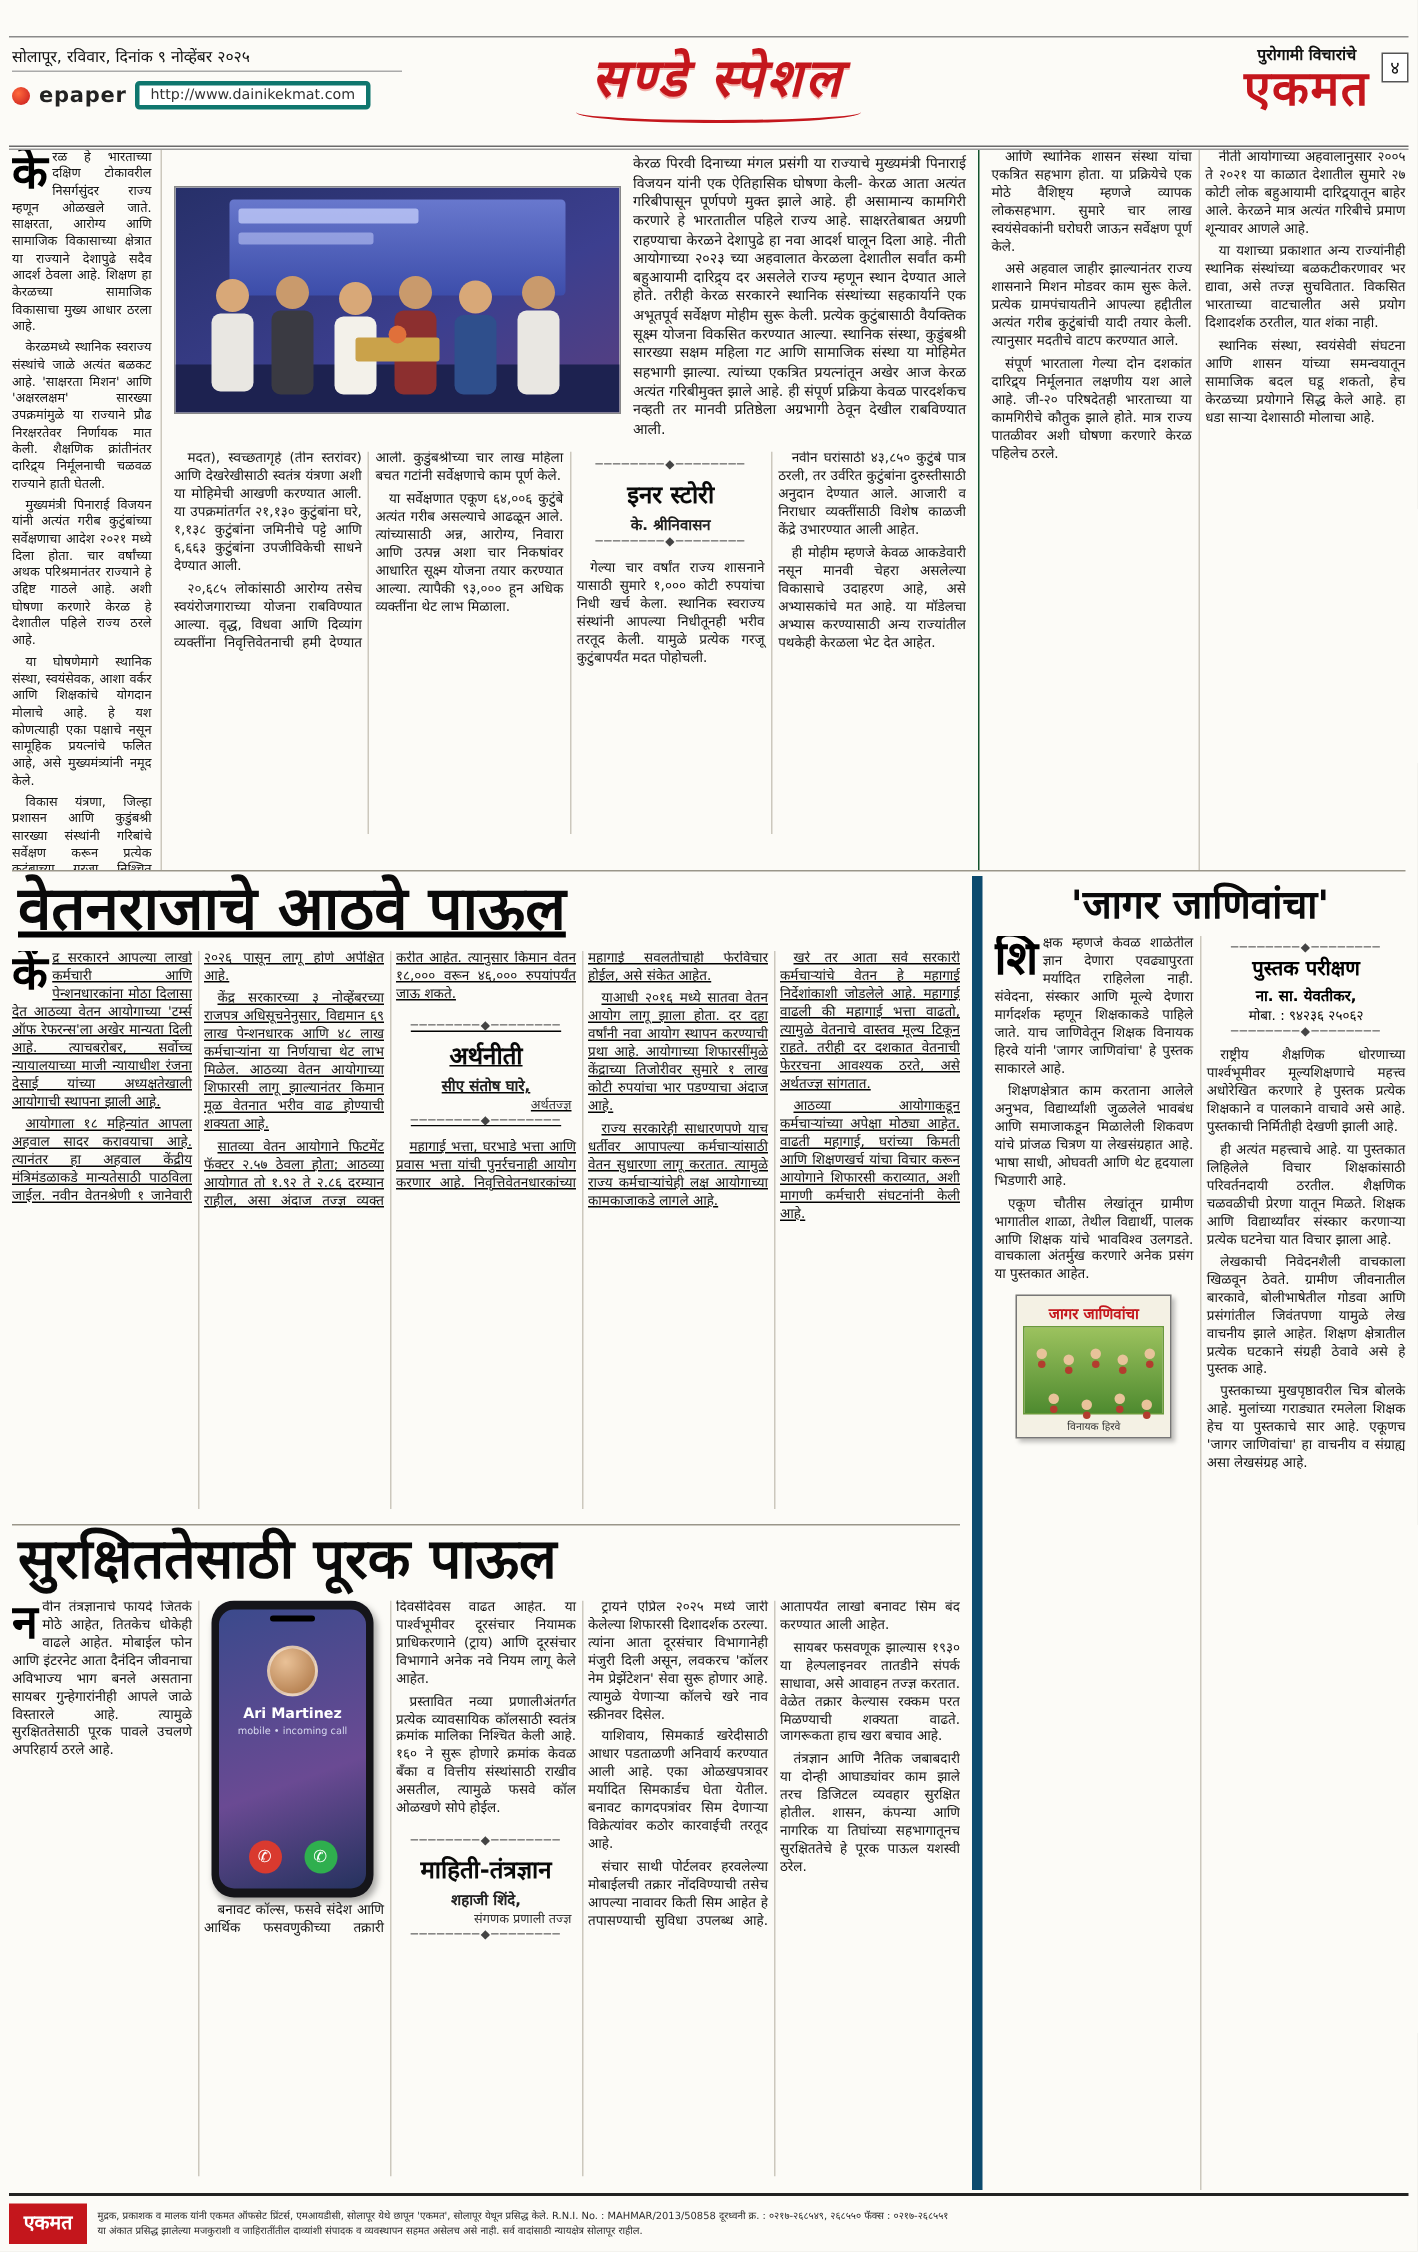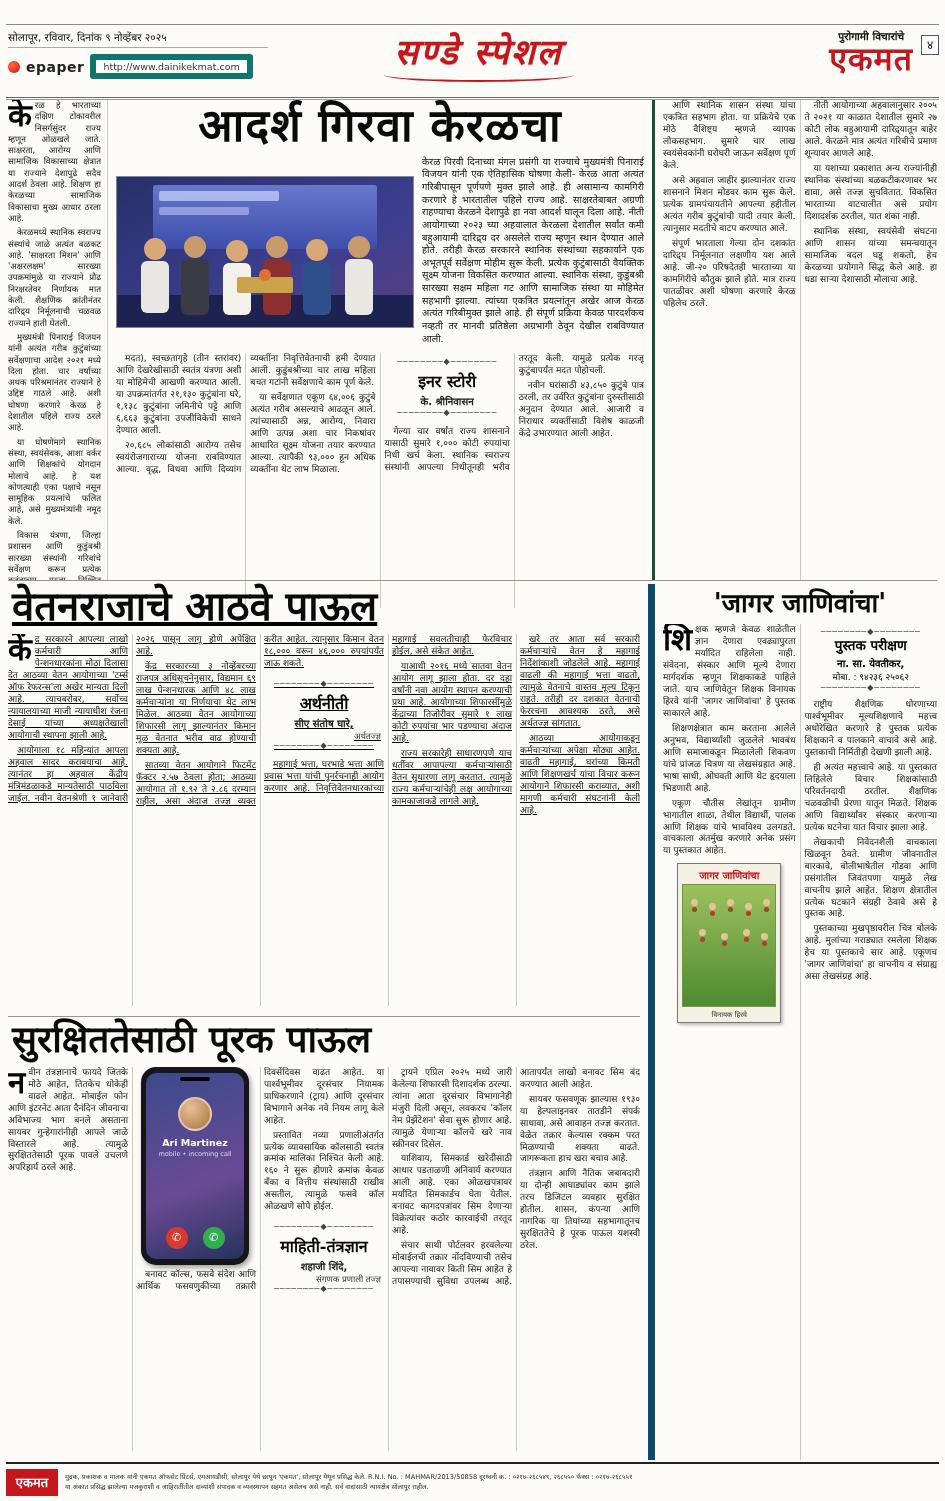--- a/index.html
+++ b/index.html
@@ -9,21 +9,21 @@
 
   
   .header { position:absolute; top:24px; left:6px; width:933px; height:74px;
             border-top:1px solid #8a8a8a; border-bottom:1px solid #6a6a6a; }
   .header:after { content:""; position:absolute; left:0; right:0; bottom:-3px; border-bottom:1px solid #9a9a9a; }
   .hdr-left { position:absolute; left:2px; top:5px; width:260px; }
   .date-line { font-size:10.5px; color:#111; border-bottom:1px solid #aaa; padding-bottom:3px; }
   .epaper-row { margin-top:6px; display:flex; align-items:center; gap:6px; }
   .epaper-dot { width:12px; height:12px; border-radius:50%; background:radial-gradient(circle at 35% 35%, #ff6a3c,#c4161c); display:inline-block; }
   .epaper-word { font-size:14px; font-weight:bold; color:#222; letter-spacing:.5px; }
-  .url-pill { border:6px solid #0f766e; border-radius:3px; padding:1px 7px; font-size:9.5px; color:#333; background:#fff; }
+  .url-pill { border:3px solid #0f766e; border-radius:3px; padding:1px 7px; font-size:9.5px; color:#333; background:#fff; }
   .hdr-center { position:absolute; left:300px; top:2px; width:345px; text-align:center; }
   .special-script { font-size:35px; font-weight:bold; font-style:italic; color:#c4161c;
                     text-shadow:0 1px 0 #f3b2ab; letter-spacing:2px; }
   .script-flourish { width:190px; height:8px; margin:0 auto; border-bottom:2px solid #c4161c; border-radius:0 0 90% 90%/0 0 160% 160%; }
   .hdr-right { position:absolute; right:26px; top:4px; text-align:center; }
   .tagline { font-size:10.5px; font-weight:bold; color:#111; }
   .masthead { font-size:32px; font-weight:800; color:#c4161c; line-height:1; letter-spacing:1px; }
   .pagenum-box { position:absolute; right:0; top:10px; width:18px; height:20px; border:1px solid #555;
                  font-size:12px; text-align:center; line-height:19px; color:#111; background:#fff; }
 
@@ -39,41 +39,41 @@
   .colA-left { position:absolute; left:0; top:0; width:100px; height:480px; padding-right:6px;
                border-right:1px solid #ccc8bd; overflow:hidden; }
   .colA-left p { font-size:8.5px; }
   .centerA { position:absolute; left:108px; top:0; width:528px; height:480px; }
   .main-head { font-size:45px; font-weight:800; color:#0a0a0a; text-align:center; line-height:1.15; letter-spacing:1px; }
   .photo-row { display:flex; gap:8px; margin-top:4px;align-items:center; }
   .main-photo { width:298px; height:152px; border:1px solid #888; flex:none; }
   .lede p { font-size:9.5px; }
   .flowA { margin-top:5px; column-count:4; height:255px; }
   .rightA { position:absolute; left:644px; top:0; width:285px; height:480px; padding-left:8px;
-            border-left:3px solid #14532d; column-count:2; column-gap:9px; column-rule:1px solid #ccc8bd; overflow:hidden; }
+            border-left:1px solid #14532d; column-count:2; column-gap:9px; column-rule:1px solid #ccc8bd; overflow:hidden; }
 
   
   .orn-box { break-inside:avoid; text-align:center; margin:5px 1px; padding:4px 2px; }
   .orn-line { font-size:8px; color:#444; letter-spacing:1px; white-space:nowrap; overflow:hidden; }
   .orn-title { font-size:16px; font-weight:bold; color:#0a0a0a; margin:4px 0 2px 0; }
   .orn-name { font-size:10px; font-weight:bold; color:#222; }
   .orn-role { font-size:8.5px; color:#333;text-align:right; }
 
   
   .section-b { position:absolute; top:584px; left:8px; width:632px; height:432px;text-decoration:underline; }
   .b-head { font-size:40px; font-weight:800; color:#0a0a0a; line-height:1.1; padding-left:4px; }
   .flowB { margin-top:6px; column-count:5; column-gap:8px; height:372px; }
 
   
   .jagar { position:absolute; top:584px; left:648px; width:289px; height:876px; padding-left:8px;
            border-left:7px solid #0c4a6e; }
   .jagar-head { font-size:26px; font-weight:800; text-align:center; color:#0a0a0a; }
   .flowJ { margin-top:4px; column-count:2; column-gap:9px; column-rule:1px solid #ccc8bd; height:836px; }
   .book-fig { break-inside:avoid; margin:6px auto; width:104px; }
-  .book { width:104px; height:160px; border:1px solid #777; background:#f4f1e4; display:flex; flex-direction:column; box-shadow:2px 2px 3px rgba(0,0,0,.25); }
+  .book { width:104px; height:96px; border:1px solid #777; background:#f4f1e4; display:flex; flex-direction:column; box-shadow:2px 2px 3px rgba(0,0,0,.25); }
   .book-title { font-size:10px; font-weight:bold; color:#c4161c; text-align:center; padding:4px 2px 2px 2px; }
   .book-art { flex:1; margin:0 4px; background:linear-gradient(#9cc25e,#4e8a2f); position:relative; border:1px solid #6a9a3a; }
   .book-art span { position:absolute; width:7px; height:7px; border-radius:50%; background:#e8c39a; box-shadow:0 7px 0 -1px #b33c2e; }
   .book-author { font-size:7px; text-align:center; color:#333; padding:3px 0; }
   .review-box { break-inside:avoid; text-align:center; margin:4px 0; padding:3px 0; }
   .review-label { font-size:13.5px; font-weight:bold; }
   .review-name { font-size:10px; font-weight:bold; margin-top:2px; }
   .review-phone { font-size:9px; }
 
   
@@ -133,21 +133,20 @@
       </p>
       <div>
           <p>केरळमध्ये स्थानिक स्वराज्य संस्थांचे जाळे अत्यंत बळकट आहे. 'साक्षरता मिशन' आणि 'अक्षरलक्षम' सारख्या उपक्रमांमुळे या राज्याने प्रौढ निरक्षरतेवर निर्णायक मात केली. शैक्षणिक क्रांतीनंतर दारिद्र्य निर्मूलनाची चळवळ राज्याने हाती घेतली.</p>
           <p>मुख्यमंत्री पिनाराई विजयन यांनी अत्यंत गरीब कुटुंबांच्या सर्वेक्षणाचा आदेश २०२१ मध्ये दिला होता. चार वर्षांच्या अथक परिश्रमानंतर राज्याने हे उद्दिष्ट गाठले आहे. अशी घोषणा करणारे केरळ हे देशातील पहिले राज्य ठरले आहे.</p>
           <p>या घोषणेमागे स्थानिक संस्था, स्वयंसेवक, आशा वर्कर आणि शिक्षकांचे योगदान मोलाचे आहे. हे यश कोणत्याही एका पक्षाचे नसून सामूहिक प्रयत्नांचे फलित आहे, असे मुख्यमंत्र्यांनी नमूद केले.</p>
           <p>विकास यंत्रणा, जिल्हा प्रशासन आणि कुडुंबश्री सारख्या संस्थांनी गरिबांचे सर्वेक्षण करून प्रत्येक कुटुंबाच्या गरजा निश्चित केल्या. अन्न, वस्त्र, निवारा, आरोग्य आणि शिक्षण अशा निकषांवर मदतीचे नियोजन करण्यात आले.</p>
         </div>
     </div>
 
     <div class="centerA">
-      <h1 class="main-head">आदर्श गिरवा केरळचा</h1>
       <div class="photo-row">
         <div class="main-photo">
           <svg width="296" height="150" viewBox="0 0 296 150">
             <defs>
               <linearGradient id="stage" x1="0" y1="0" x2="1" y2="1">
                 <stop offset="0" stop-color="#273069"></stop>
                   <stop offset="0.6" stop-color="#3c3f8f"></stop>
                   <stop offset="1" stop-color="#5a3f7e"></stop>
               </linearGradient>
               <linearGradient id="scr" x1="0" y1="0" x2="0" y2="1">
@@ -191,20 +190,21 @@
           </div>
         <div class="orn-box">
           <div class="orn-line">────────◆────────</div>
           <div class="orn-title">इनर स्टोरी</div>
           <div class="orn-name">के. श्रीनिवासन</div>
           <div class="orn-line">────────◆────────</div>
         </div>
         <div>
             <p>गेल्या चार वर्षांत राज्य शासनाने यासाठी सुमारे १,००० कोटी रुपयांचा निधी खर्च केला. स्थानिक स्वराज्य संस्थांनी आपल्या निधीतूनही भरीव तरतूद केली. यामुळे प्रत्येक गरजू कुटुंबापर्यंत मदत पोहोचली.</p>
             <p>नवीन घरांसाठी ४३,८५० कुटुंबे पात्र ठरली, तर उर्वरित कुटुंबांना दुरुस्तीसाठी अनुदान देण्यात आले. आजारी व निराधार व्यक्तींसाठी विशेष काळजी केंद्रे उभारण्यात आली आहेत.</p>
+            <p>ही मोहीम म्हणजे केवळ आकडेवारी नसून मानवी चेहरा असलेल्या विकासाचे उदाहरण आहे, असे अभ्यासकांचे मत आहे. या मॉडेलचा अभ्यास करण्यासाठी अन्य राज्यांतील पथकेही केरळला भेट देत आहेत.</p>
           </div>
       </div>
     </div>
 
     <div class="rightA flow bodytext">
       <div>
           <p>आणि स्थानिक शासन संस्था यांचा एकत्रित सहभाग होता. या प्रक्रियेचे एक मोठे वैशिष्ट्य म्हणजे व्यापक लोकसहभाग. सुमारे चार लाख स्वयंसेवकांनी घरोघरी जाऊन सर्वेक्षण पूर्ण केले.</p>
           <p>असे अहवाल जाहीर झाल्यानंतर राज्य शासनाने मिशन मोडवर काम सुरू केले. प्रत्येक ग्रामपंचायतीने आपल्या हद्दीतील अत्यंत गरीब कुटुंबांची यादी तयार केली. त्यानुसार मदतीचे वाटप करण्यात आले.</p>
           <p>संपूर्ण भारताला गेल्या दोन दशकांत दारिद्र्य निर्मूलनात लक्षणीय यश आले आहे. जी-२० परिषदेतही भारताच्या या कामगिरीचे कौतुक झाले होते. मात्र राज्य पातळीवर अशी घोषणा करणारे केरळ पहिलेच ठरले.</p>
           <p>नीती आयोगाच्या अहवालानुसार २००५ ते २०२१ या काळात देशातील सुमारे २७ कोटी लोक बहुआयामी दारिद्र्यातून बाहेर आले. केरळने मात्र अत्यंत गरिबीचे प्रमाण शून्यावर आणले आहे.</p>

